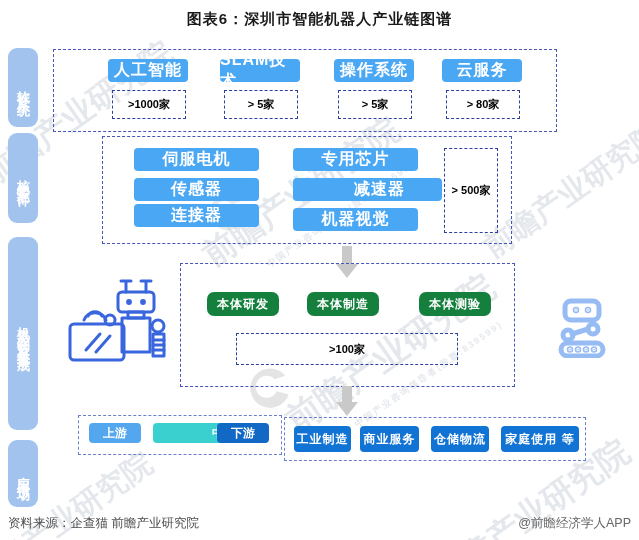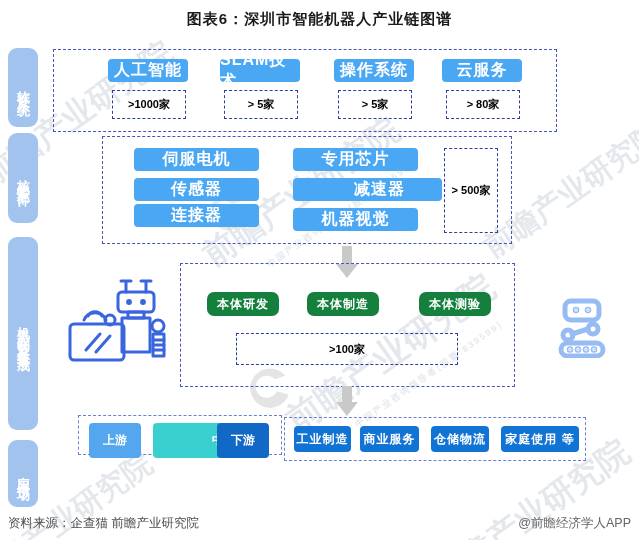--- a/index.html
+++ b/index.html
@@ -29,21 +29,21 @@
            font-size:12px;display:flex;align-items:center;justify-content:center;letter-spacing:1px;}
   .countbox{position:absolute;border:1px dashed #2c3f9e;color:#000;font-weight:bold;font-size:11px;
             display:flex;align-items:center;justify-content:center;white-space:nowrap;}
   
   .grp{position:absolute;top:0;width:90px;height:81px;}
   .grp .bluebox{left:5px;top:9px;width:80px;height:23px;}
   .grp .countbox{left:9px;top:40px;width:72px;height:27px;}
   
   .s2box{width:125px;height:23px;}
   
-  .legbtn{position:absolute;top:7px;height:35px;width:52px;border-radius:4px;color:#fff;
+  .legbtn{position:absolute;top:7px;height:20px;width:52px;border-radius:4px;color:#fff;
           font-weight:bold;font-size:12px;display:flex;align-items:center;justify-content:center;}
   
   .appbtn{position:absolute;top:8px;height:26px;background:#1173d4;border-radius:4px;color:#fff;
           font-weight:bold;font-size:12px;display:flex;align-items:center;justify-content:center;letter-spacing:1px;}
   .arrow{position:absolute;}
   .wm{position:absolute;color:#a8b4c2;opacity:.30;font-weight:bold;transform:rotate(-35deg);
       white-space:nowrap;pointer-events:none;}
   .wm-sub{font-size:9px;letter-spacing:2px;}
   .footer{position:absolute;top:515px;font-size:12.5px;color:#4d4d4d;}
   .footer.left{left:8px;}

